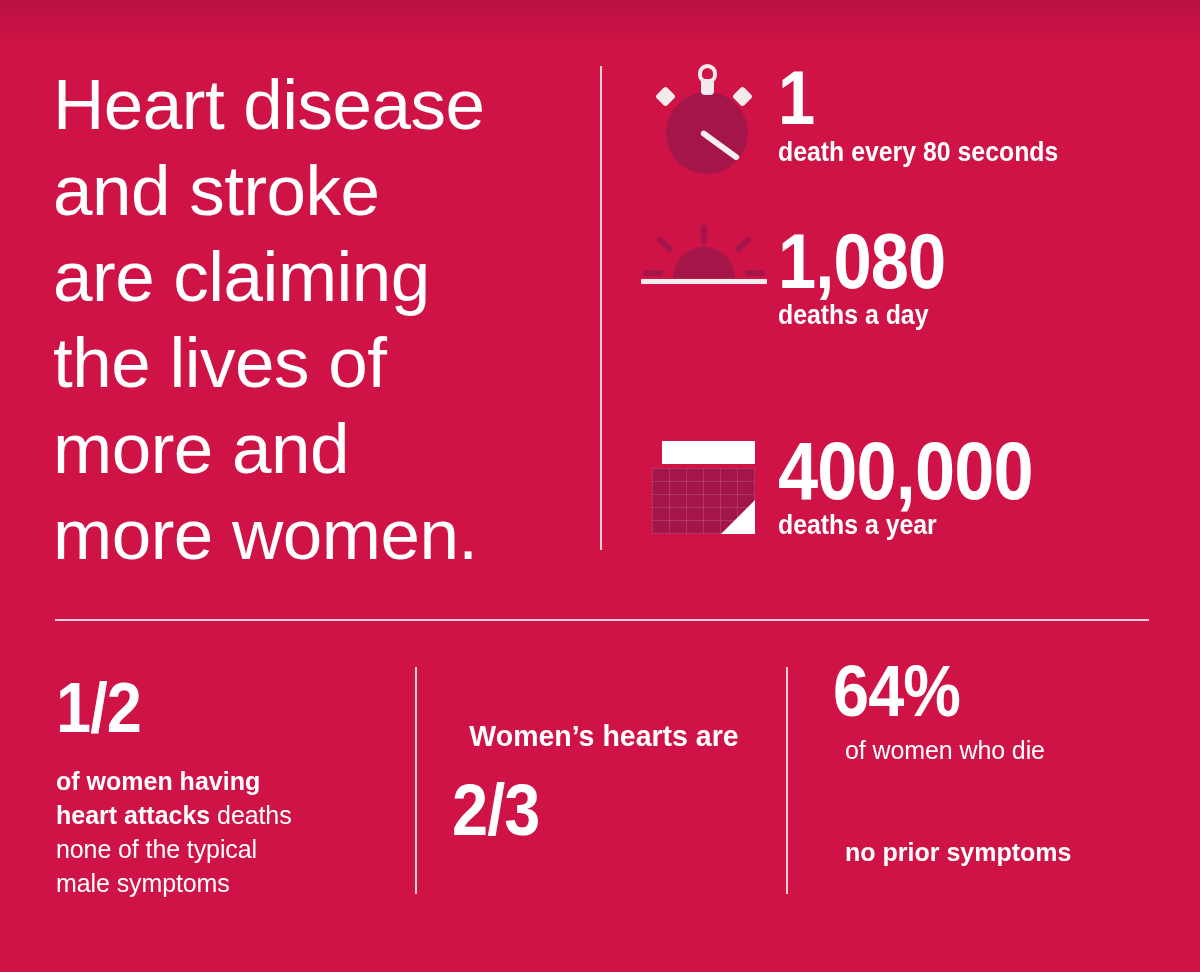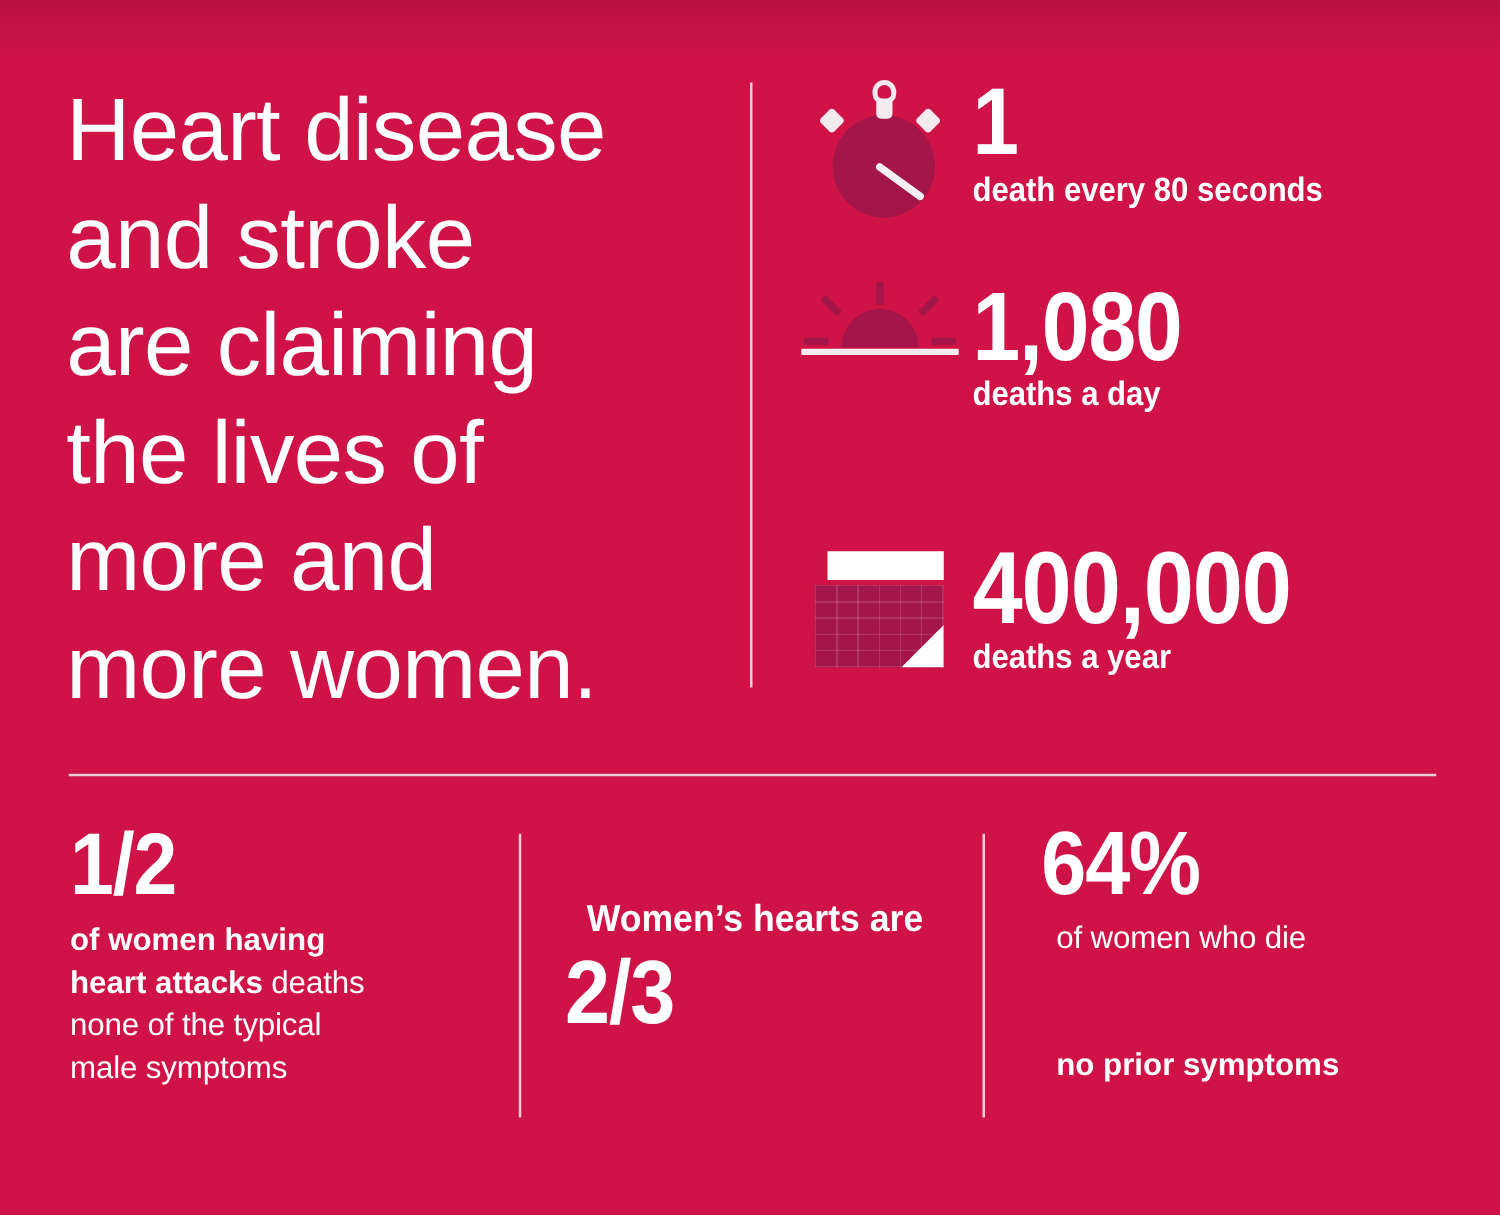--- a/index.html
+++ b/index.html
@@ -213,21 +213,21 @@
     position: absolute;
     right: 0px; bottom: 0px;
     width: 0; height: 0;
     border-left: 34px solid transparent;
     border-bottom: 34px solid #FFFFFF;
   }
 
   
   #bottom { position: absolute; left: 0; top: 655px; width: 1200px; }
   .bcol { position: absolute; color: #FFFFFF; }
-  #bcol-1 { left: 56px; top: 0px; width: 345px; }
+  #bcol-1 { left: 56px; top: 17px; width: 345px; }
   #bcol-2 { left: 452px; top: 64px; width: 320px; text-align: center; }
   #bcol-3 { left: 833px; top: 0px; width: 330px; }
 
   .big-frac {
     font-family: "Liberation Sans Narrow", "Liberation Sans", sans-serif;
     font-weight: 700;
     font-size: 70px;
     line-height: 72px;
     letter-spacing: -1px;
     transform: scaleX(0.9);
@@ -239,37 +239,37 @@
     font-weight: 300;
     font-size: 25px;
     line-height: 34px;
     letter-spacing: -0.1px;
   }
   .body-text b {
     font-family: "Liberation Sans Narrow", "Liberation Sans", sans-serif;
     font-weight: 700;
     letter-spacing: 0;
   }
-  #bcol-1 .body-text { margin-top: 8px; }
+  #bcol-1 .body-text { margin-top: 20px; }
   #bcol-3 .body-text { margin-top: 6px; margin-left: 12px; }
 
   .mid-head {
     font-family: "Liberation Sans Narrow", "Liberation Sans", sans-serif;
     font-weight: 700;
     font-size: 30px;
     line-height: 34px;
     letter-spacing: 0px;
     transform: scaleX(0.95);
     transform-origin: left center;
     white-space: nowrap;
   }
   .mid-row {
     display: flex;
     align-items: flex-start;
-    margin-top: 2px;
+    margin-top: 18px;
   }
   .mid-frac {
     font-family: "Liberation Sans Narrow", "Liberation Sans", sans-serif;
     font-weight: 700;
     font-size: 72px;
     line-height: 78px;
     letter-spacing: -1px;
     transform: scaleX(0.9);
     transform-origin: left center;
     flex: 0 0 auto;

